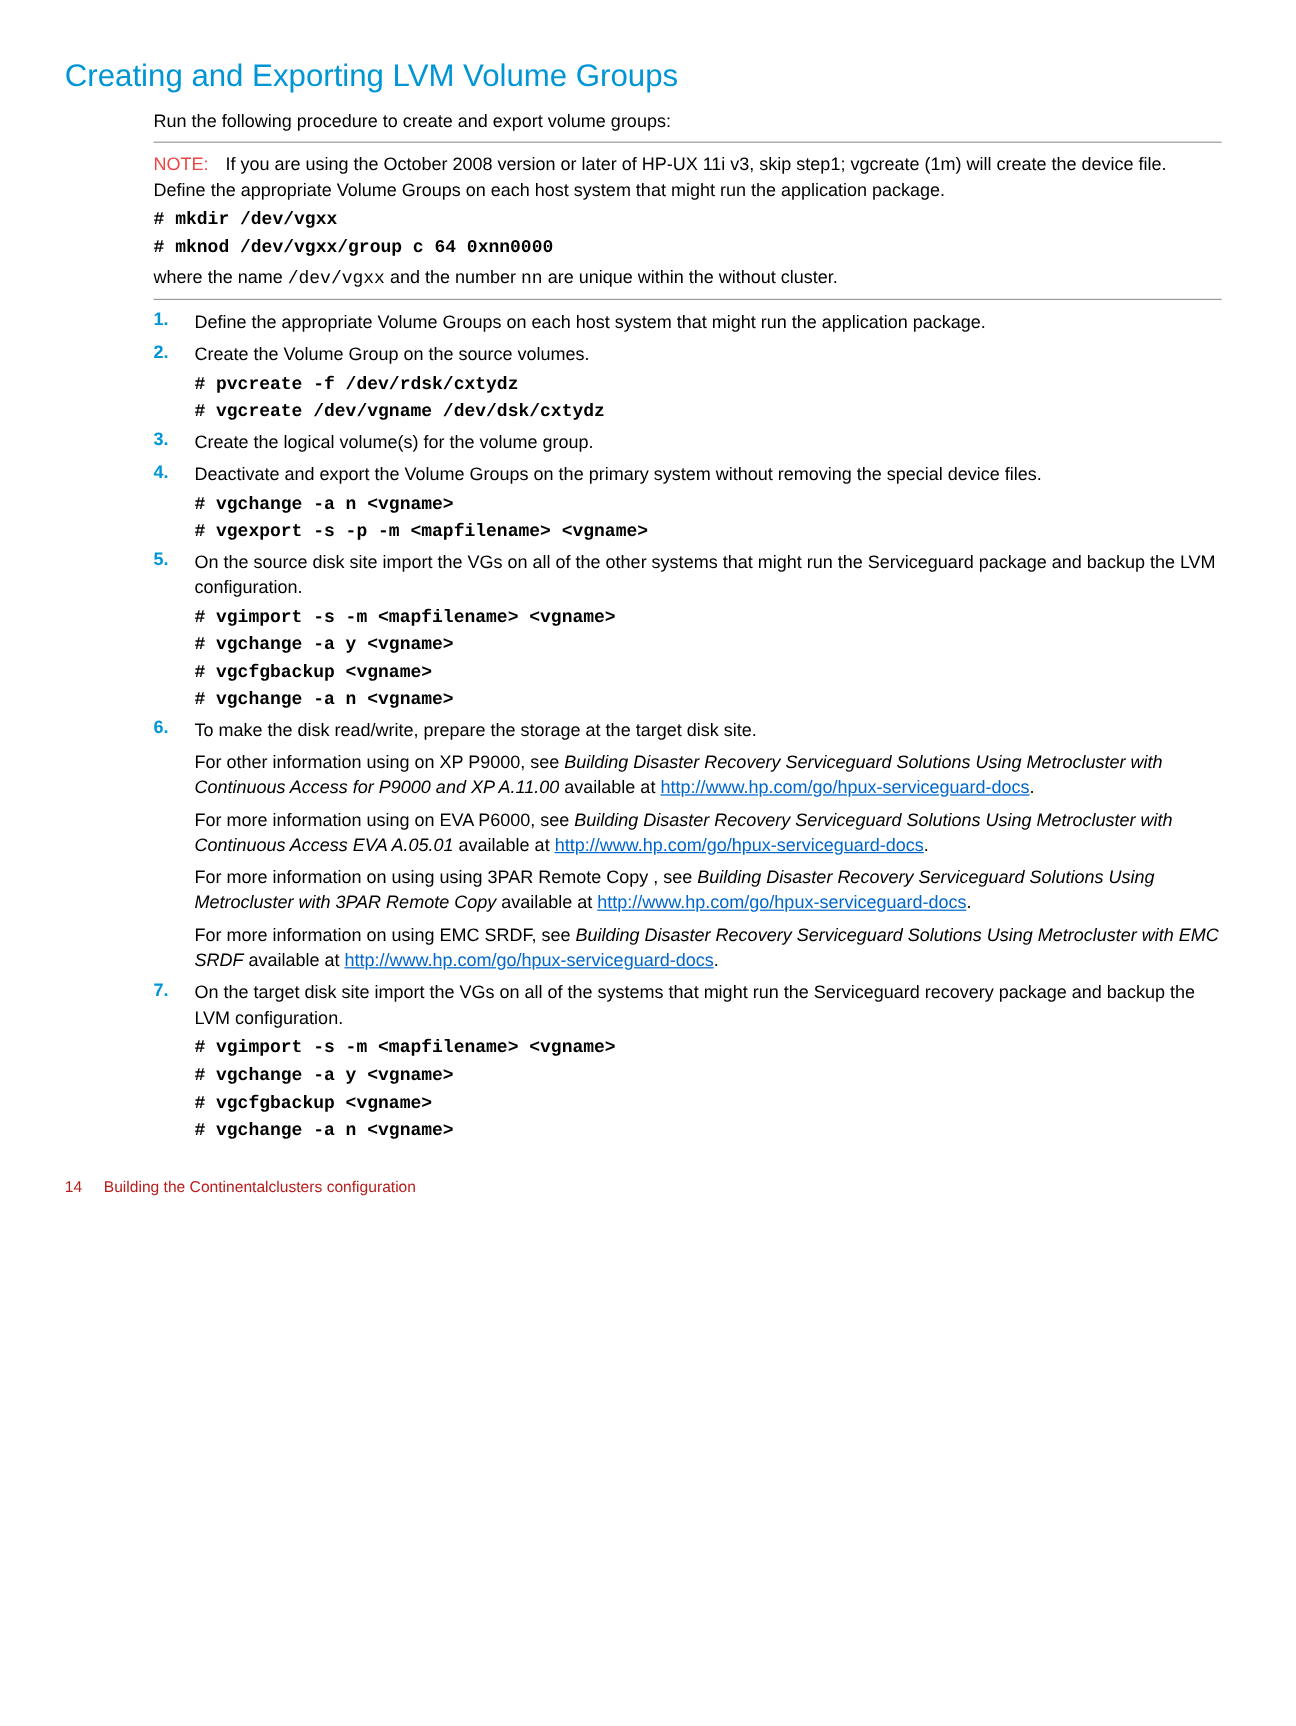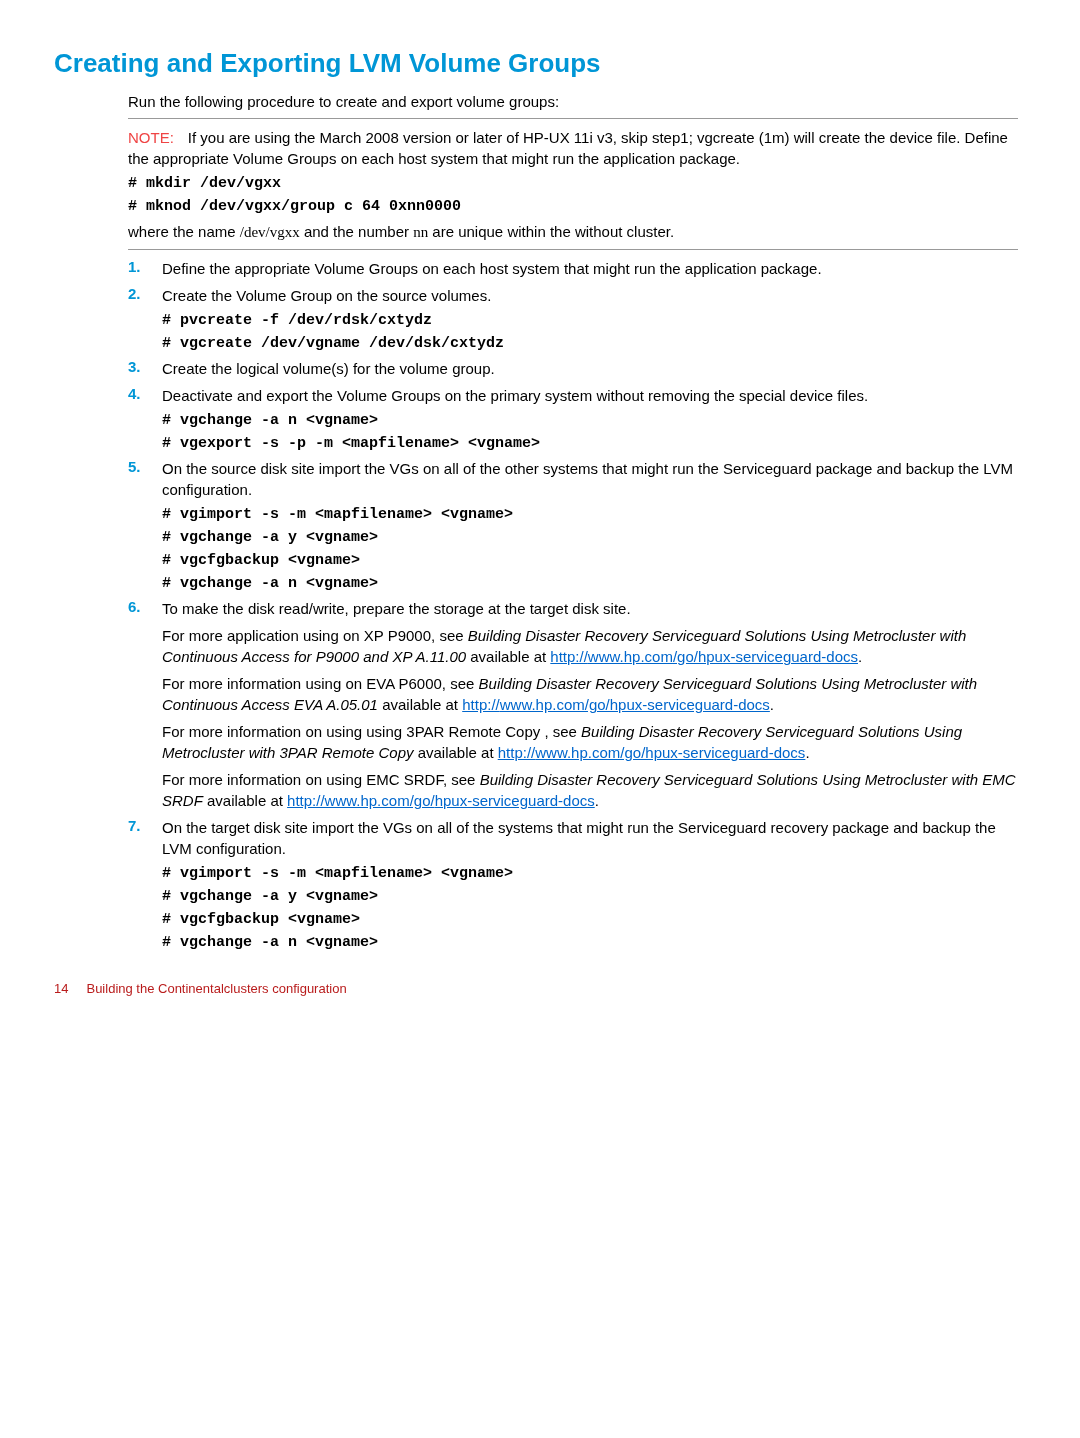--- a/index.html
+++ b/index.html
@@ -10,21 +10,21 @@
     color: #000;
     background: #fff;
     width: 1080px;
   }
   .page {
     padding: 48px 62px 30px 54px;
     box-sizing: border-box;
   }
   h2.section-title {
     font-family: Arial, Helvetica, sans-serif;
-    font-weight: 700;
+    font-weight: 400;
     color: #0096d6;
     font-size: 26px;
     margin: 0 0 12px 0;
   }
   .body-indent {
     margin-left: 74px;
   }
   p {
     margin: 0 0 6px 0;
     line-height: 1.4;
@@ -33,21 +33,21 @@
     border: none;
     border-top: 1px solid #999;
     margin: 6px 0 8px 0;
   }
   .note-label {
     font-weight: normal;
     color: #ef4444;
     margin-right: 14px;
   }
   .mono, code {
-    font-family: Liberation Serif, serif;
+    font-family: Liberation Mono, monospace;
   }
   pre.cmd {
     font-family: "Courier New", Courier, monospace;
     font-weight: bold;
     margin: 2px 0 6px 0;
     white-space: pre;
   }
   ol.steps {
     list-style: none;
     padding: 0;
@@ -97,21 +97,21 @@
 
   <h2 class="section-title">Creating and Exporting LVM Volume Groups</h2>
 
   <div class="body-indent">
 
     <p>Run the following procedure to create and export volume groups:</p>
 
     <hr class="hr">
 
     <p>
-      <span class="note-label">NOTE:</span><span>If you are using the March 2008 version or later of HP-UX 11i v3, skip step1; vgcreate (1m) will create the device file. Define the appropriate Volume Groups on each host system that might run the application package.</span>
+      <span class="note-label">NOTE:</span><span>If you are using the October 2008 version or later of HP-UX 11i v3, skip step1; vgcreate (1m) will create the device file. Define the appropriate Volume Groups on each host system that might run the application package.</span>
     </p>
 
     <pre class="cmd"># mkdir /dev/vgxx</pre>
     <pre class="cmd"># mknod /dev/vgxx/group c 64 0xnn0000</pre>
 
     <p>
       <span>where the name </span><code class="mono">/dev/vgxx</code><span> and the number </span><code class="mono">nn</code><span> are unique within the without cluster.</span>
     </p>
 
     <hr class="hr">
@@ -154,21 +154,21 @@
           <div class="step-cmd"># vgcfgbackup &lt;vgname&gt;</div>
           <div class="step-cmd"># vgchange -a n &lt;vgname&gt;</div>
         </div>
       </li>
 
       <li>
         <div class="step-body">
           <p>To make the disk read/write, prepare the storage at the target disk site.</p>
 
           <p class="step-sub">
-            <span>For more application using on XP P9000, see </span><em class="doc-title">Building Disaster Recovery Serviceguard Solutions Using Metrocluster with Continuous Access for P9000 and XP A.11.00</em><span> available at </span><a class="link"><span>http://</span><span>www.hp.com/go/hpux-serviceguard-docs</span></a><span>.</span>
+            <span>For other information using on XP P9000, see </span><em class="doc-title">Building Disaster Recovery Serviceguard Solutions Using Metrocluster with Continuous Access for P9000 and XP A.11.00</em><span> available at </span><a class="link"><span>http://</span><span>www.hp.com/go/hpux-serviceguard-docs</span></a><span>.</span>
           </p>
 
           <p class="step-sub">
             <span>For more information using on EVA P6000, see </span><em class="doc-title">Building Disaster Recovery Serviceguard Solutions Using Metrocluster with Continuous Access EVA A.05.01</em><span> available at </span><a class="link"><span>http://</span><span>www.hp.com/go/hpux-serviceguard-docs</span></a><span>.</span>
           </p>
 
           <p class="step-sub">
             <span>For more information on using using 3PAR Remote Copy , see </span><em class="doc-title">Building Disaster Recovery Serviceguard Solutions Using Metrocluster with 3PAR Remote Copy </em><span> available at </span><a class="link"><span>http://</span><span>www.hp.com/go/hpux-serviceguard-docs</span></a><span>.</span>
           </p>
 

